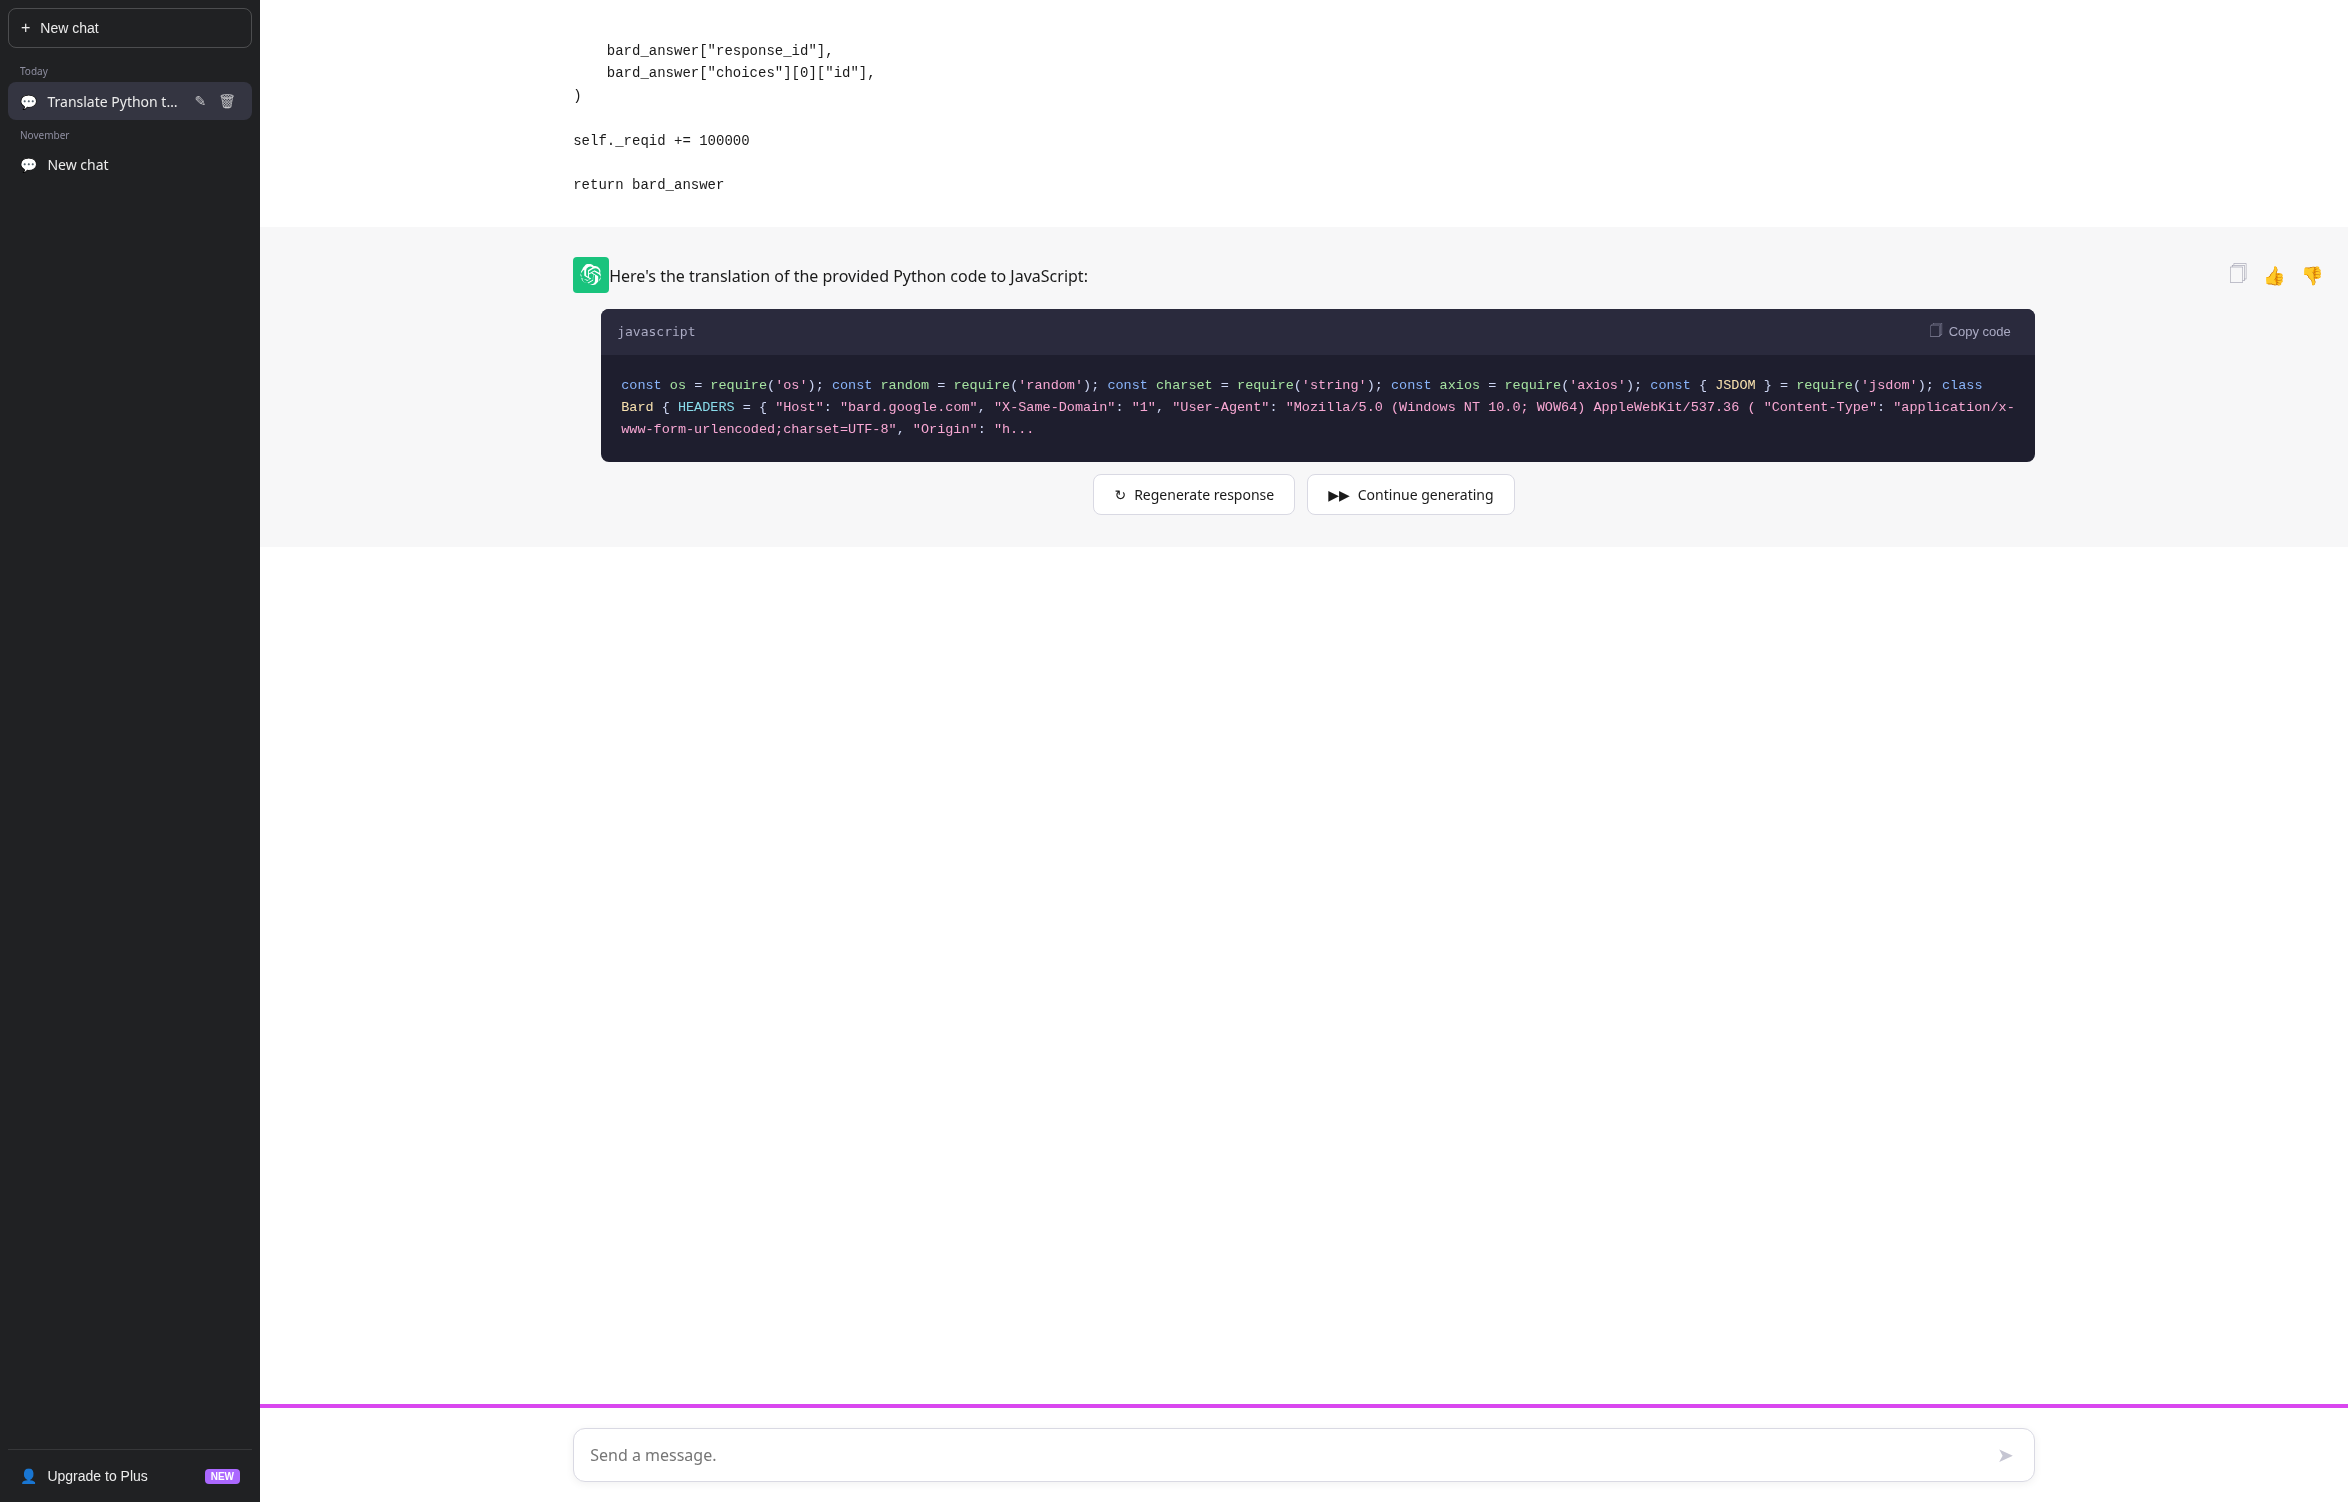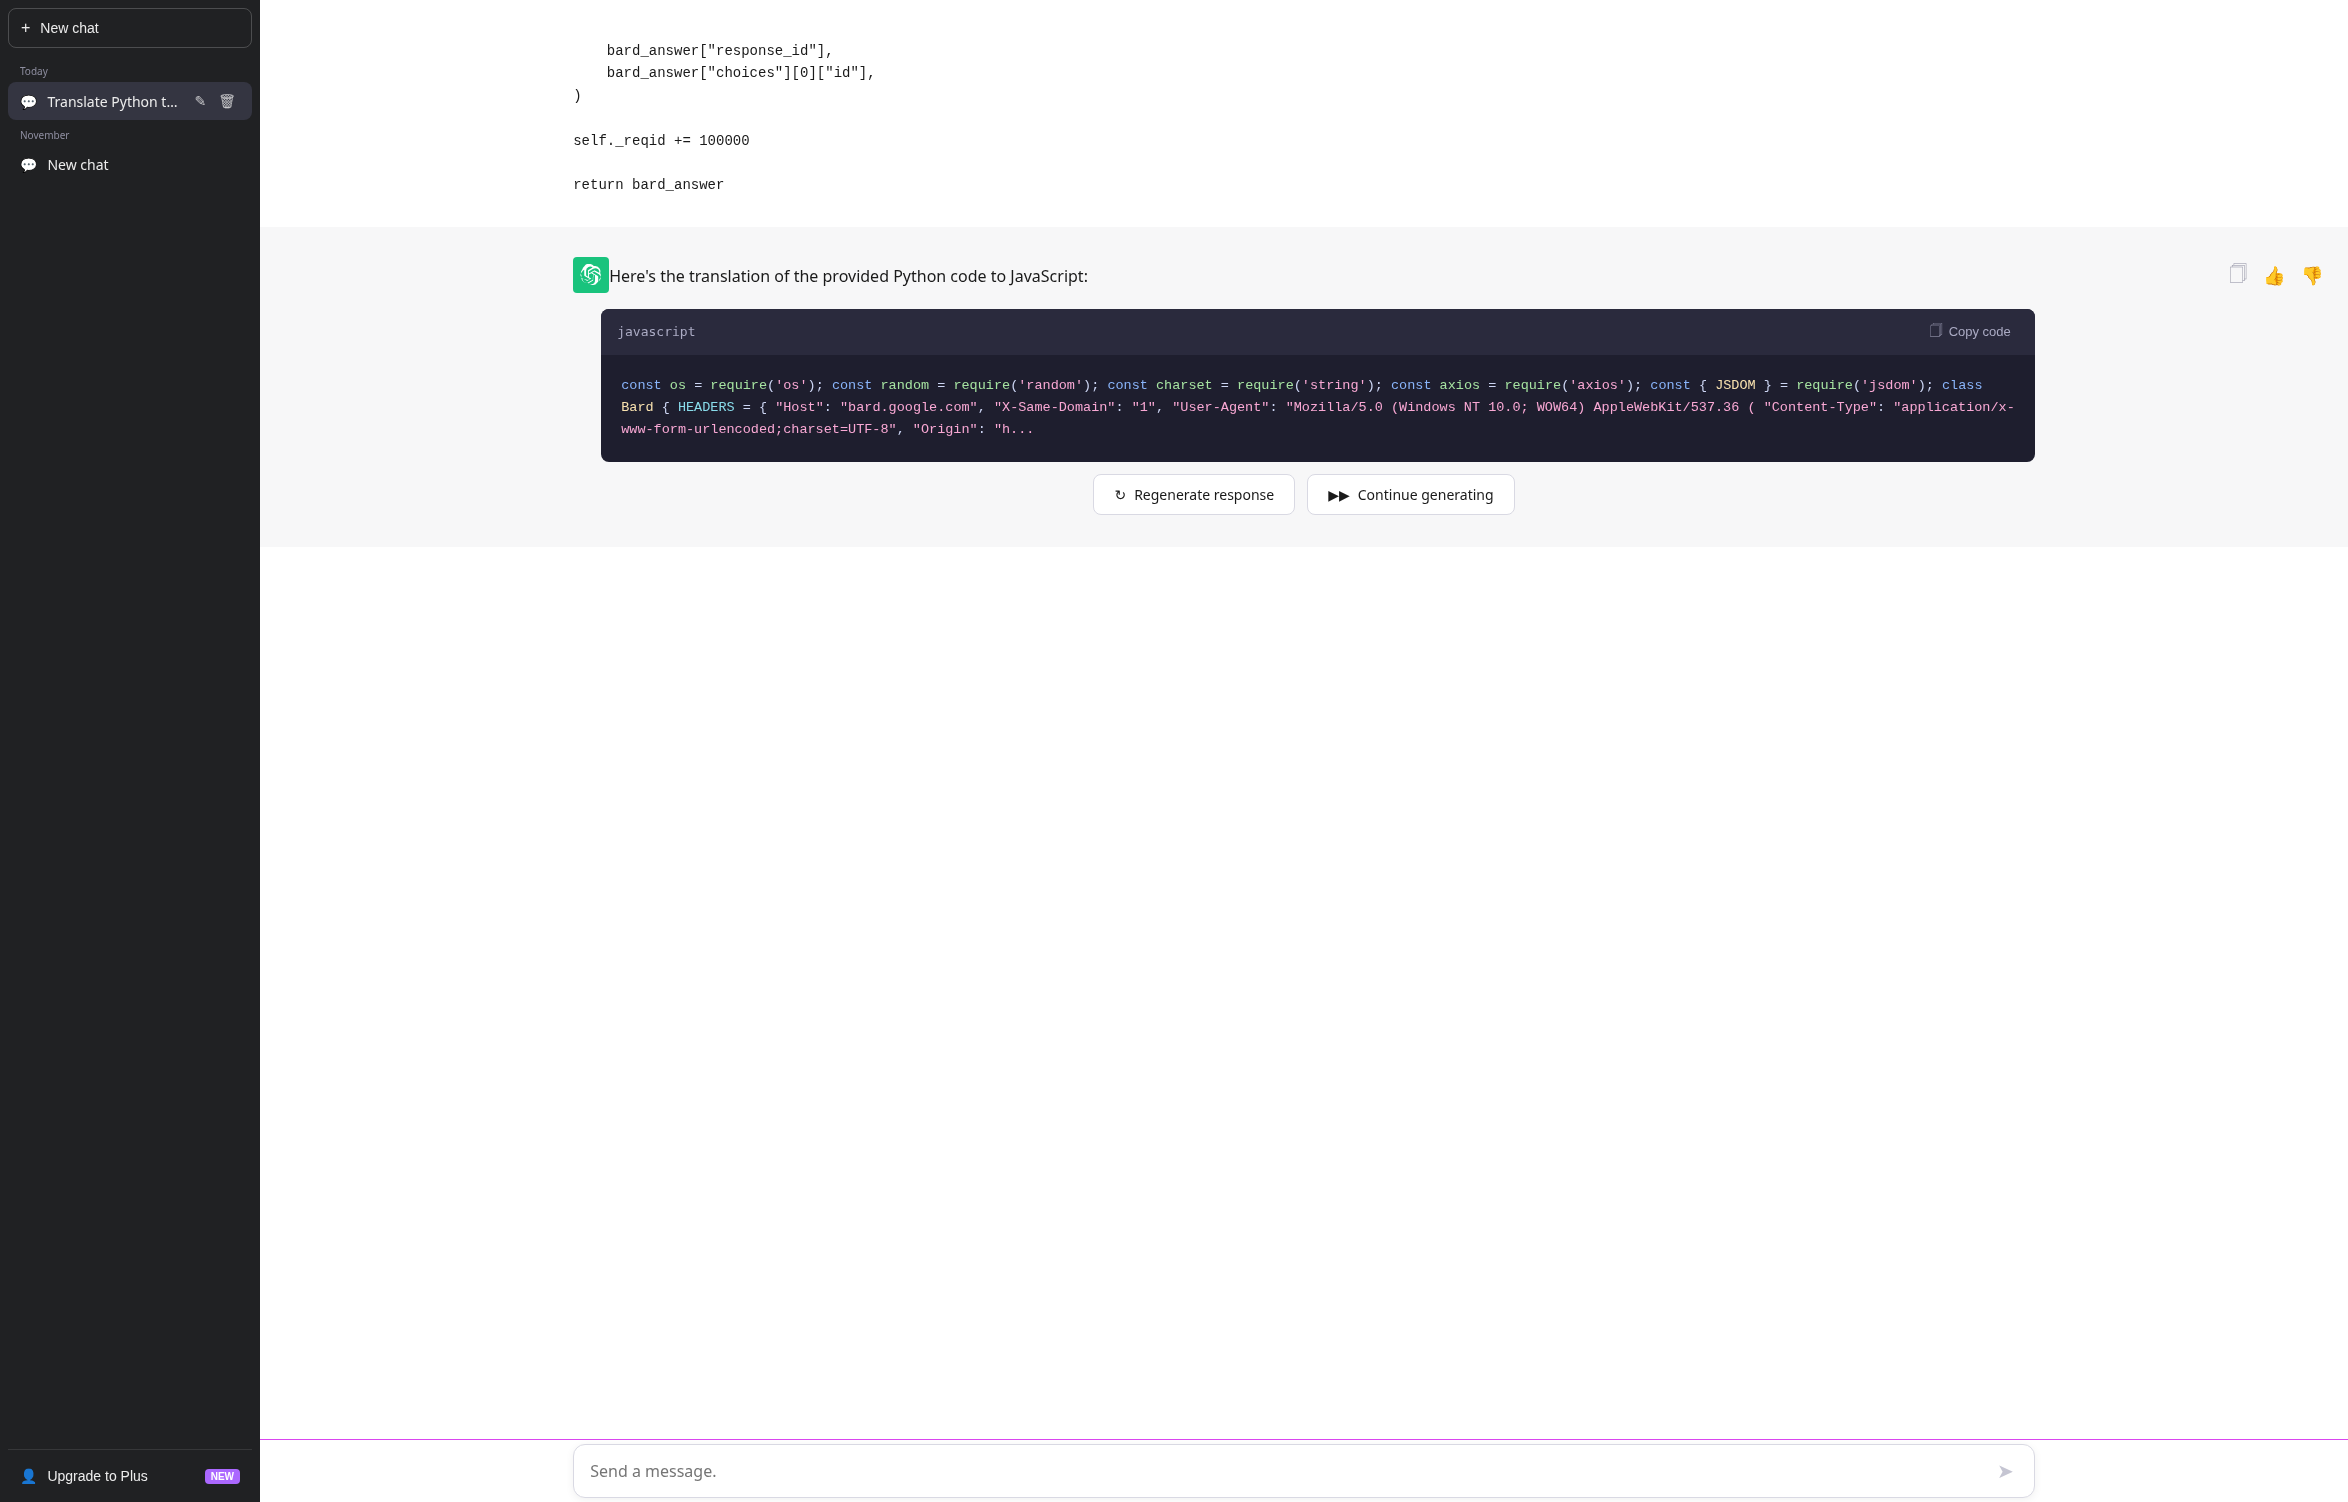--- a/index.html
+++ b/index.html
@@ -261,22 +261,22 @@
       background: #fff;
       color: #1a1a1a;
       font-size: 14px;
       cursor: pointer;
       font-family: inherit;
     }
 
     
     .input-area {
       background: #fff;
-      border-top: 1px solid #d946ef;
-      padding: 4px 15%;
+      border-top: 4px solid #d946ef;
+      padding: 20px 15%;
     }
     .input-box {
       display: flex;
       align-items: center;
       border: 1px solid #d9d9e3;
       border-radius: 12px;
       padding: 10px 16px;
       background: #fff;
       box-shadow: 0 2px 8px rgba(0,0,0,0.06);
     }

